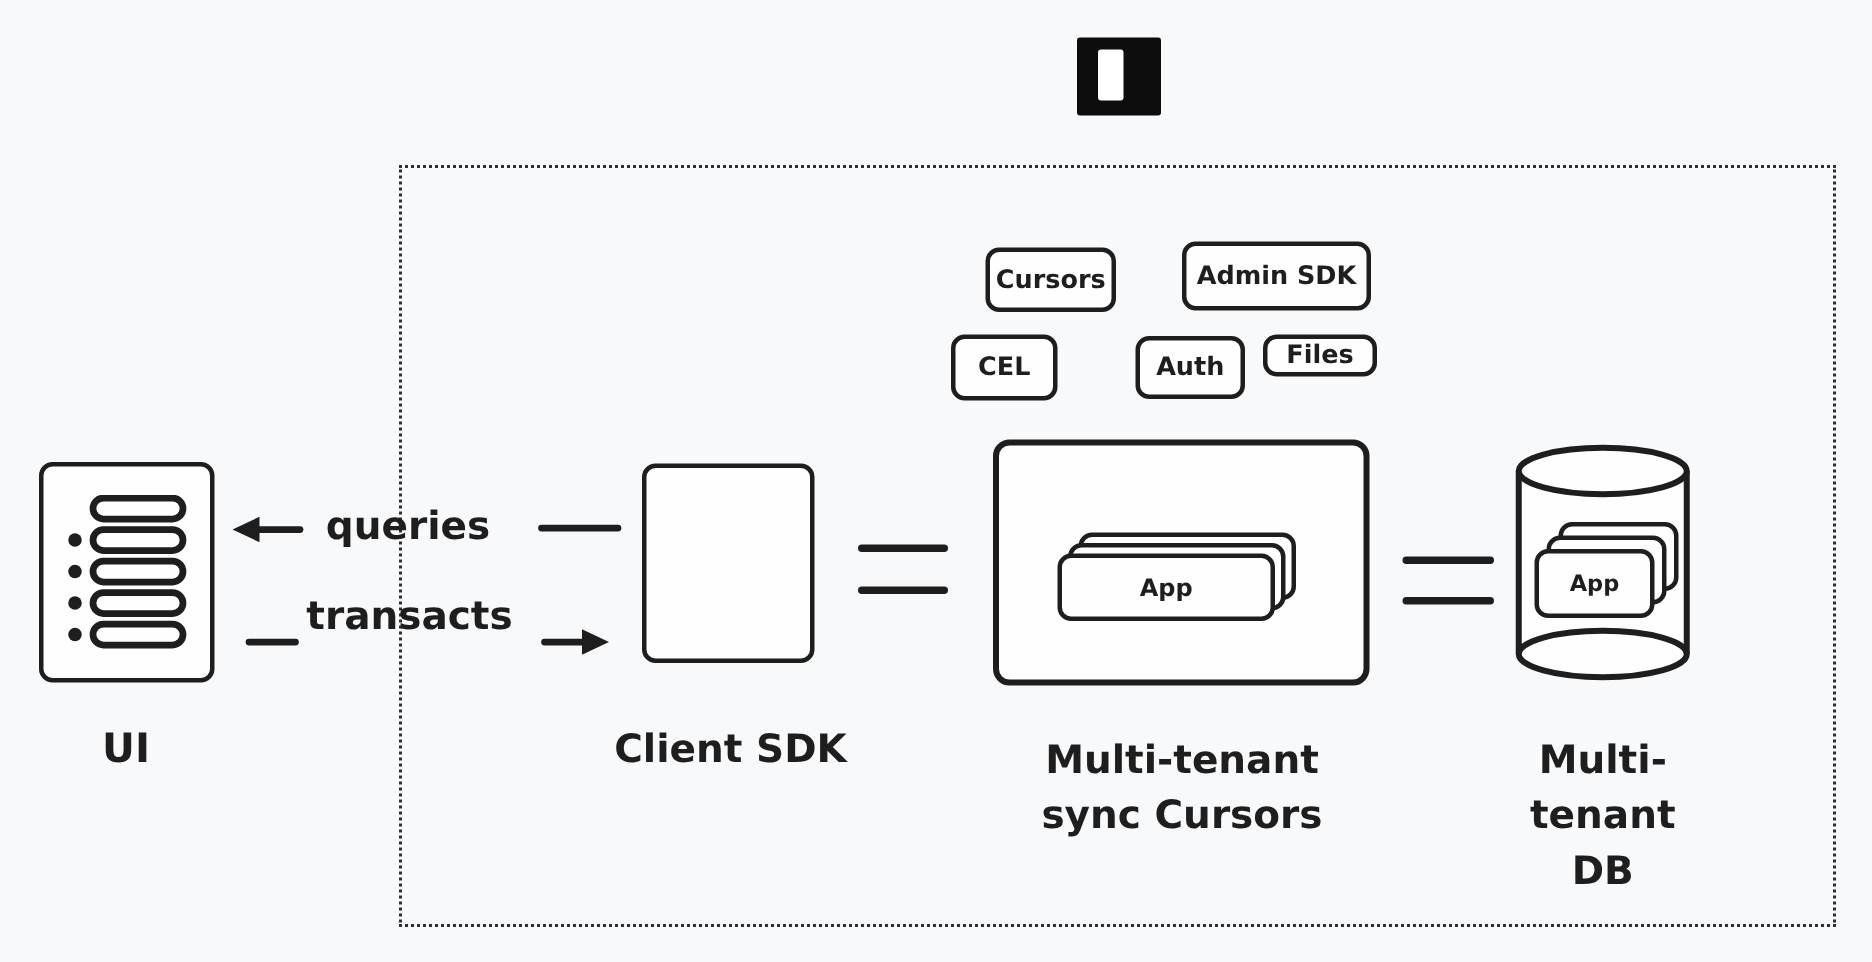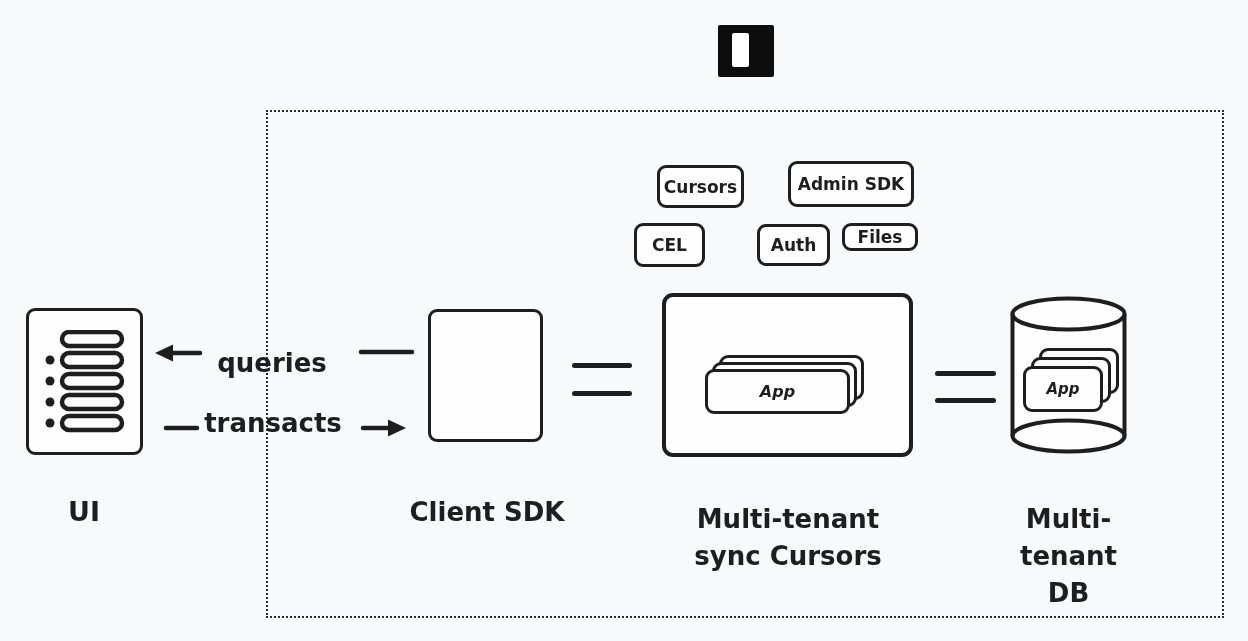--- a/index.html
+++ b/index.html
@@ -18,21 +18,21 @@
           background: #0d0d0d; border-radius: 2px; }
   .logo-bar { position: absolute; left: 14px; top: 8px; width: 17px; height: 34px;
           background: #ffffff; border-radius: 2px; }
 
   
   .boundary { position: absolute; left: 266px; top: 110px; width: 958px; height: 508px;
           border: 2px dotted #2f2f2f; }
 
   
   .node { position: absolute; background: #fefefe; border: 3.5px solid #1e1e1e; border-radius: 9px; }
-  .label { position: absolute; font-weight: bold; text-align: center; color: #1e1e1e; margin-top: 12px; }
+  .label { position: absolute; font-weight: bold; text-align: center; color: #1e1e1e; }
 
   .ui-node { left: 26px; top: 308px; width: 117px; height: 147px;
           display: flex; align-items: center; justify-content: center; }
   .ui-label { left: 24px; top: 484px; width: 120px; font-size: 27px; }
 
   .queries-label { left: 182px; top: 336px; width: 180px; font-size: 26px; }
   .transacts-label { left: 182px; top: 396px; width: 182px; font-size: 26px; }
 
   .sdk-node { left: 428px; top: 309px; width: 115px; height: 133px; }
   .sdk-label { left: 398px; top: 485px; width: 178px; font-size: 26px; }
@@ -44,21 +44,21 @@
   .badge-cursors { left: 657px; top: 165px; width: 87px; height: 43px; }
   .badge-admin   { left: 788px; top: 161px; width: 126px; height: 46px; }
   .badge-cel     { left: 634px; top: 223px; width: 71px;  height: 44px; }
   .badge-auth    { left: 757px; top: 224px; width: 73px;  height: 42px; }
   .badge-files   { left: 842px; top: 223px; width: 76px;  height: 28px; }
 
   
   .server-node { left: 662px; top: 293px; width: 251px; height: 164px;
           border-width: 4px; border-radius: 11px; }
   .card { position: absolute; background: #fefefe; border: 3.5px solid #1e1e1e; border-radius: 9px;
-          display: flex; align-items: center; justify-content: center; font-weight: bold; font-style: italic; }
+          display: flex; align-items: center; justify-content: center; font-weight: bold; }
   .srv-card { width: 145px; height: 45px; }
   .srv-back  { left: 719px; top: 355px; }
   .srv-mid   { left: 712px; top: 362px; }
   .srv-front { left: 705px; top: 369px; font-size: 16px; }
   .server-label { left: 652px; top: 489px; width: 272px; font-size: 26px; line-height: 37px; }
 
   
   .eq { position: absolute; height: 4.5px; background: #1e1e1e; border-radius: 3px; }
   .eq1a { left: 572px; top: 363px; width: 60px; }
   .eq1b { left: 572px; top: 391px; width: 60px; }

